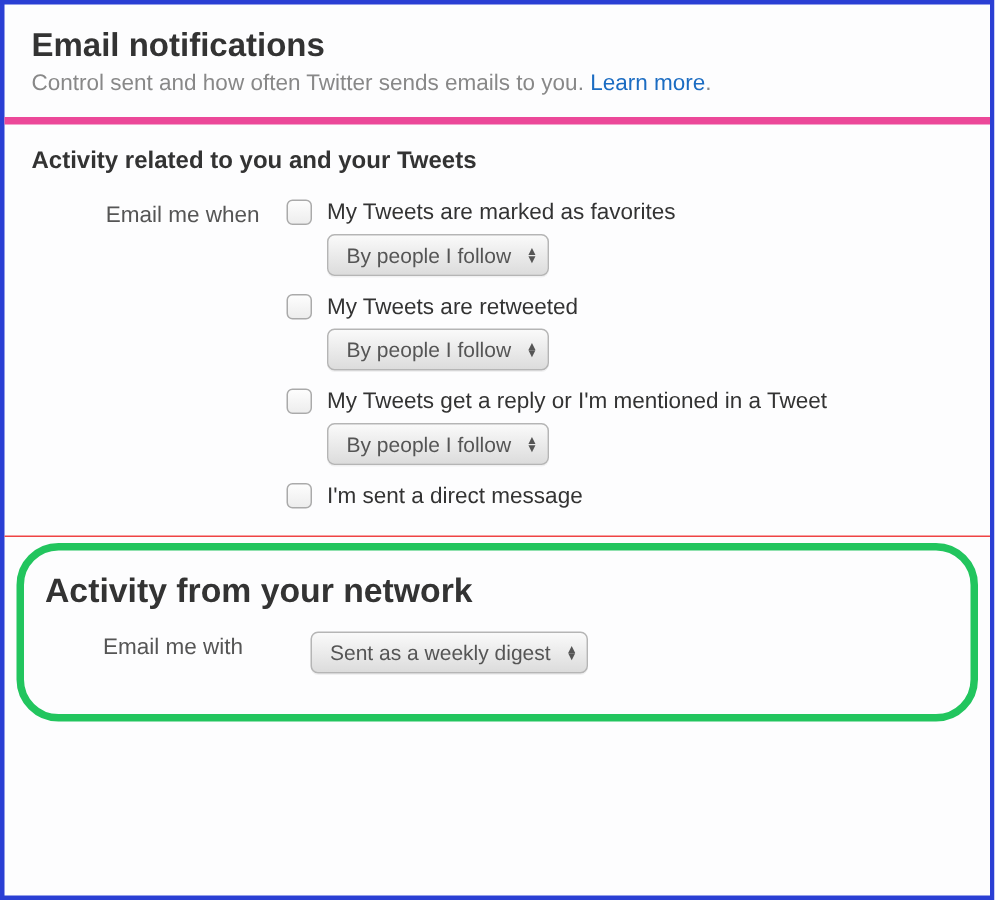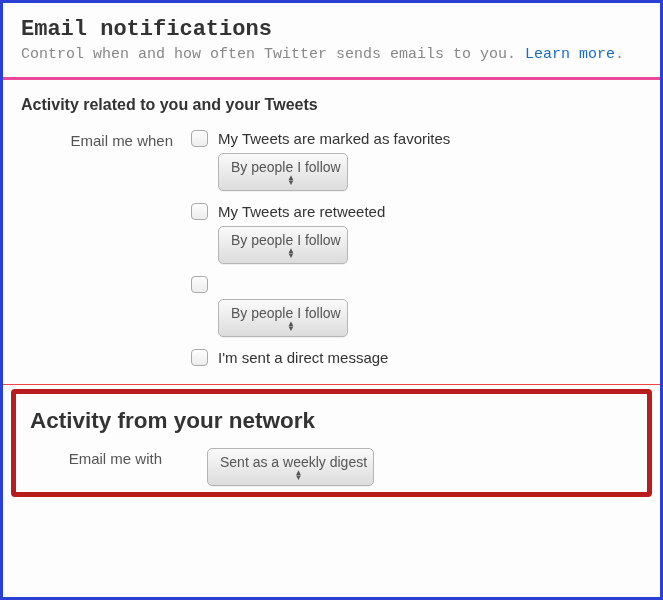--- a/index.html
+++ b/index.html
@@ -12,22 +12,21 @@
       height: 600px;
     }
     .panel {
       border: 3px solid #2a3fd4;
       width: 663px;
       height: 600px;
       background: #fdfdfe;
     }
     .header {
       padding: 14px 18px 14px 18px;
-      border-bottom: 3px solid #ec4899;
-      font-family: Liberation Mono, monospace;
+      border-bottom: 5px solid #ec4899;
     }
     .header h1 {
       font-size: 22px;
       font-weight: 700;
       color: #333;
       margin-bottom: 4px;
     }
     .header p {
       font-size: 15px;
       color: #888;
@@ -98,48 +97,47 @@
       display: inline-flex;
       align-items: center;
       background: linear-gradient(#fafafa, #dcdcdc);
       border: 1px solid #b5b5b5;
       border-radius: 5px;
       padding: 5px 6px 5px 12px;
       font-size: 14px;
       color: #555;
       margin-left: 27px;
       box-shadow: 0 1px 0 rgba(0,0,0,0.05);
-      flex-direction: column;
     }
     .select-arrows {
       margin-left: 10px;
       display: inline-flex;
       flex-direction: column;
       line-height: 5px;
       font-size: 8px;
       color: #555;
     }
     .highlight {
-      border: 5px solid #b91c1c;
-      border-radius: 4px;
-      padding: 14px 14px 6px 14px;
+      border: 5px solid #22c55e;
+      border-radius: 28px;
+      padding: 14px 14px 27px 14px;
       margin: 4px 8px 8px 8px;
     }
     .highlight h2 {
       margin-bottom: 14px;
     }
   </style>
 </head>
 <body>
 
 <div class="panel">
   <div class="header">
     <h1>Email notifications</h1>
     <p>
-      <span>Control when and how often Twitter sends emails to you. </span><a href="#">Learn more</a><span>.</span>
+      <span>Control sent and how often Twitter sends emails to you. </span><a href="#">Learn more</a><span>.</span>
     </p>
   </div>
 
   <div class="section section-border">
     <h2>Activity related to you and your Tweets</h2>
     <div class="row-group">
       <div class="row-label">Email me when</div>
       <div class="row-controls">
 
         <div class="option">
@@ -166,20 +164,21 @@
             <span class="select-arrows">
                 <span>▲</span>
                 <span>▼</span>
               </span>
           </div>
         </div>
 
         <div class="option">
           <div class="option-line">
             <span class="checkbox"></span>
+            <span class="option-label">My Tweets get a reply or I'm mentioned in a Tweet</span>
           </div>
           <div class="select">
             <span>By people I follow</span>
             <span class="select-arrows">
                 <span>▲</span>
                 <span>▼</span>
               </span>
           </div>
         </div>
 

